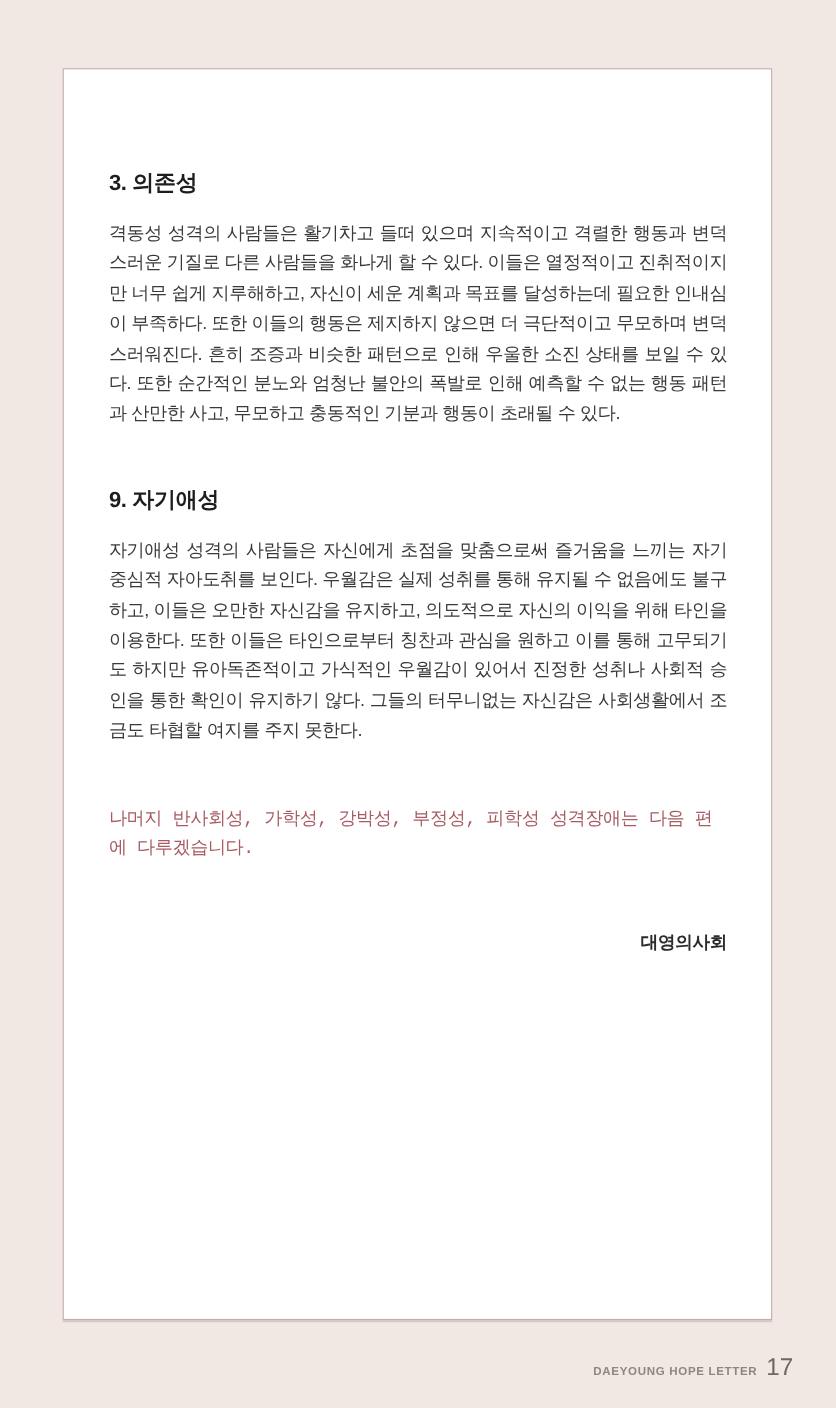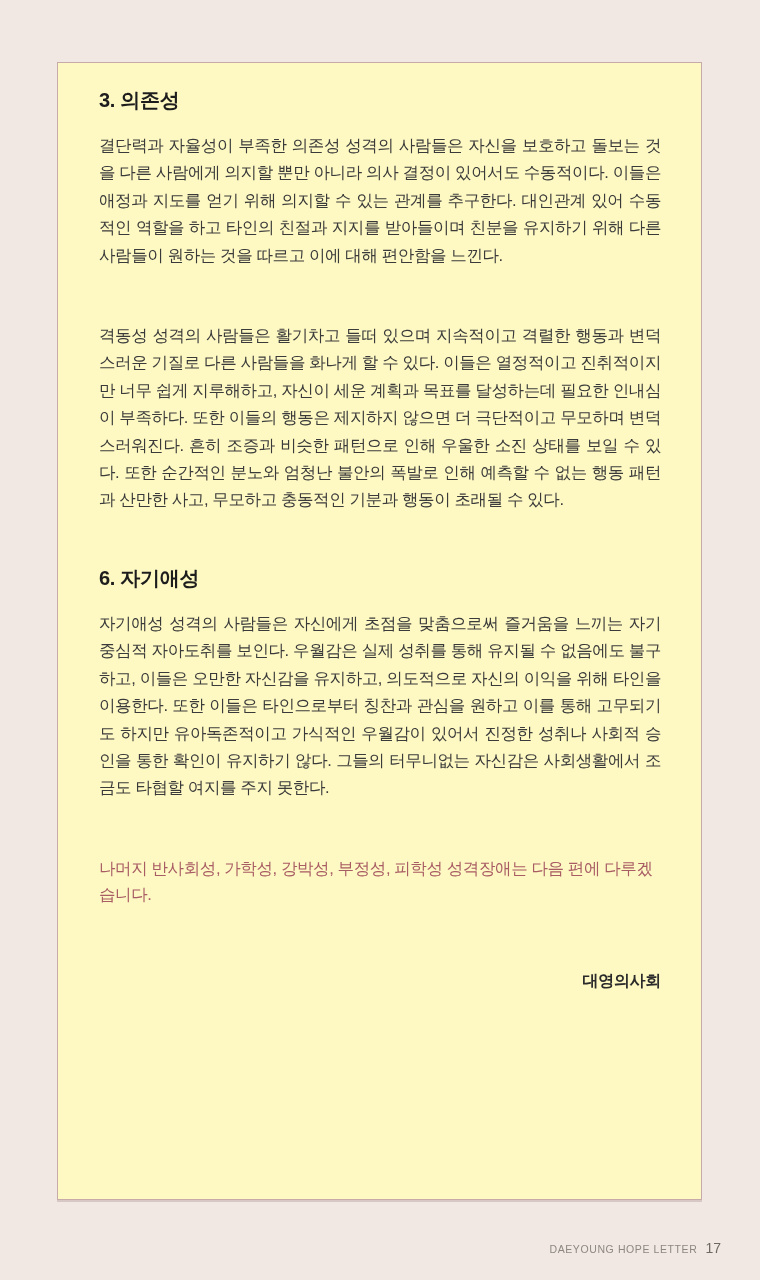--- a/index.html
+++ b/index.html
@@ -14,24 +14,24 @@
     font-family: "Liberation Sans", "DejaVu Sans", sans-serif;
     overflow: hidden;
   }
   .card {
     position: absolute;
     left: 57px;
     top: 62px;
     width: 645px;
     height: 1138px;
     box-sizing: border-box;
-    background: #fef9c3;
+    background: #ffffff;
     border: 1px solid #c7abab;
     box-shadow: 0 2px 0 rgba(166,143,139,0.35);
-    padding: 26px 40px 0 41px;
+    padding: 93px 40px 0 41px;
   }
   .section { margin: 0; }
   .section-heading {
     font-size: 20px;
     font-weight: bold;
     color: #1d1d1d;
     letter-spacing: -0.3px;
     margin: 0 0 21px 0;
     line-height: 22px;
   }
@@ -42,68 +42,68 @@
     letter-spacing: -0.4px;
     text-align: justify;
     margin: 0 0 53px 0;
   }
   .note {
     font-size: 16.5px;
     line-height: 26px;
     letter-spacing: -0.4px;
     color: #a85c64;
     margin: 27px 0 0 0;
+    font-family: Liberation Mono, monospace;
   }
   .signature {
     margin-top: 60px;
     text-align: right;
     color: #2b2b2b;
     font-weight: bold;
     font-size: 16px;
     line-height: 28px;
     letter-spacing: -0.3px;
   }
   .footer {
     position: absolute;
     right: 39px;
     bottom: 24px;
     display: flex;
     align-items: baseline;
     gap: 8px;
   }
   .footer-brand {
     font-size: 10.5px;
-    font-weight: normal;
+    font-weight: bold;
     letter-spacing: 0.6px;
     color: #8d8781;
   }
   .footer-num {
-    font-size: 14px;
+    font-size: 22px;
     color: #6d6862;
   }
 </style>
 </head>
 <body>
 
 <div class="card">
 
   <div class="section">
     <h2 class="section-heading">3. 의존성</h2>
-    <p class="section-body">결단력과 자율성이 부족한 의존성 성격의 사람들은 자신을 보호하고 돌보는 것을 다른 사람에게 의지할 뿐만 아니라 의사 결정이 있어서도 수동적이다. 이들은 애정과 지도를 얻기 위해 의지할 수 있는 관계를 추구한다. 대인관계 있어 수동적인 역할을 하고 타인의 친절과 지지를 받아들이며 친분을 유지하기 위해 다른 사람들이 원하는 것을 따르고 이에 대해 편안함을 느낀다.</p>
   </div>
 
   <div class="section">
   </div>
 
   <div class="section">
     <p class="section-body">격동성 성격의 사람들은 활기차고 들떠 있으며 지속적이고 격렬한 행동과 변덕스러운 기질로 다른 사람들을 화나게 할 수 있다. 이들은 열정적이고 진취적이지만 너무 쉽게 지루해하고, 자신이 세운 계획과 목표를 달성하는데 필요한 인내심이 부족하다. 또한 이들의 행동은 제지하지 않으면 더 극단적이고 무모하며 변덕스러워진다. 흔히 조증과 비슷한 패턴으로 인해 우울한 소진 상태를 보일 수 있다. 또한 순간적인 분노와 엄청난 불안의 폭발로 인해 예측할 수 없는 행동 패턴과 산만한 사고, 무모하고 충동적인 기분과 행동이 초래될 수 있다.</p>
   </div>
 
   <div class="section">
-    <h2 class="section-heading">6. 자기애성</h2>
+    <h2 class="section-heading">9. 자기애성</h2>
     <p class="section-body">자기애성 성격의 사람들은 자신에게 초점을 맞춤으로써 즐거움을 느끼는 자기중심적 자아도취를 보인다. 우월감은 실제 성취를 통해 유지될 수 없음에도 불구하고, 이들은 오만한 자신감을 유지하고, 의도적으로 자신의 이익을 위해 타인을 이용한다. 또한 이들은 타인으로부터 칭찬과 관심을 원하고 이를 통해 고무되기도 하지만 유아독존적이고 가식적인 우월감이 있어서 진정한 성취나 사회적 승인을 통한 확인이 유지하기 않다. 그들의 터무니없는 자신감은 사회생활에서 조금도 타협할 여지를 주지 못한다.</p>
   </div>
 
   <p class="note">나머지 반사회성, 가학성, 강박성, 부정성, 피학성 성격장애는 다음 편에 다루겠습니다.</p>
 
   <div class="signature">
     <div>대영의사회</div>
 
   </div>
 

